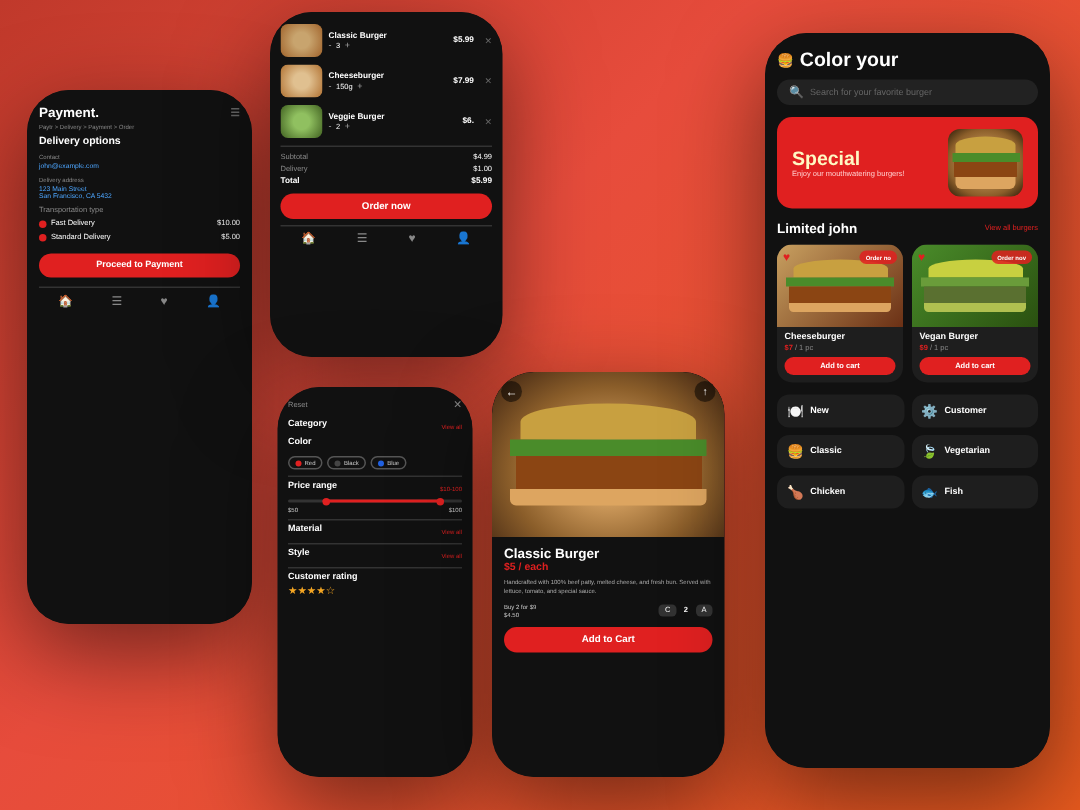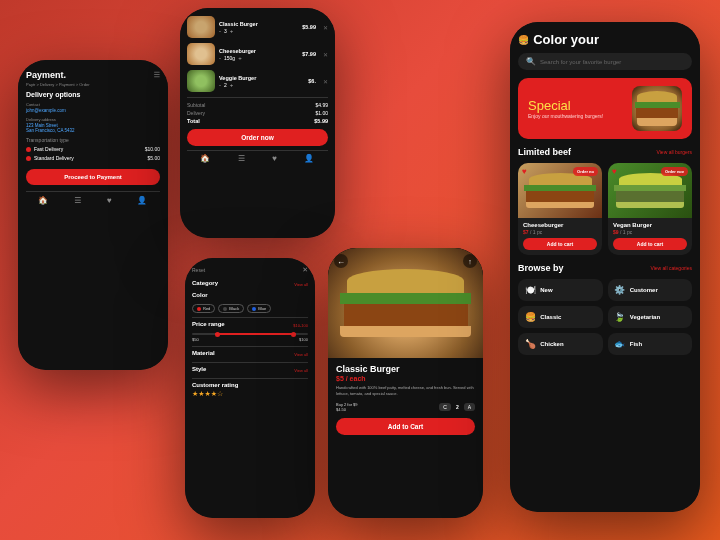--- a/index.html
+++ b/index.html
@@ -23,21 +23,21 @@
     .phone-inner {
       width: 100%;
       height: 100%;
       overflow: hidden;
       border-radius: 28px;
     }
 
     
     .phone-payment {
       width: 150px;
-      height: 310px;
+      height: 356px;
       left: 18px;
       top: 60px;
     }
     .phone-payment .screen {
       background: #111;
       width: 100%;
       height: 100%;
       padding: 10px 8px 6px;
       color: #fff;
       font-size: 6px;
@@ -506,22 +506,22 @@
       padding: 8px 10px;
       margin-bottom: 8px;
       display: flex;
       align-items: center;
       justify-content: space-between;
       min-height: 52px;
     }
     .special-text-block {}
     .special-tag {
       font-size: 13px;
-      font-weight: 400;
-      color: #fde047;
+      font-weight: 700;
+      color: #fef9c3;
     }
     .special-desc {
       font-size: 5px;
       color: #ffcccc;
       max-width: 80px;
       line-height: 1.4;
     }
     .special-img {
       width: 50px;
       height: 45px;
@@ -867,21 +867,21 @@
               <div style="width:80%;height:25%;background:#c8a040;border-radius:50% 50% 0 0;"></div>
               <div style="width:90%;height:12%;background:#4a8c2a;"></div>
               <div style="width:85%;height:22%;background:#8b4513;"></div>
               <div style="width:80%;height:18%;background:#dda560;border-radius:0 0 4px 4px;"></div>
             </div>
           </div>
         </div>
       </div>
 
       <div class="section-header">
-        <span class="section-title">Limited beef</span>
+        <span class="section-title">Limited john</span>
         <span class="section-link">View all burgers</span>
       </div>
 
       <div class="limited-grid">
 
         <div class="limited-card">
           <div class="limited-card-img">
             <div style="width:100%;height:100%;background:linear-gradient(135deg,#c8a060,#6b3015);">
               <div style="width:100%;height:100%;display:flex;flex-direction:column;align-items:center;justify-content:center;">
                 <div style="width:75%;height:22%;background:#c8a040;border-radius:50% 50% 0 0;"></div>
@@ -914,24 +914,20 @@
             <span class="card-order-badge">Order nov</span>
           </div>
           <div class="limited-card-body">
             <div class="limited-card-name">Vegan Burger</div>
             <div class="limited-card-price"><span>$9</span> / 1 pc</div>
             <div class="add-to-cart-btn">Add to cart</div>
           </div>
         </div>
       </div>
 
-      <div class="section-header">
-        <span class="section-title">Browse by</span>
-        <span class="section-link">View all categories</span>
-      </div>
 
       <div class="browse-grid">
         <div class="browse-card">
           <span class="browse-icon">🍽️</span>
           <span class="browse-label">New</span>
         </div>
         <div class="browse-card">
           <span class="browse-icon">⚙️</span>
           <span class="browse-label">Customer</span>
         </div>

